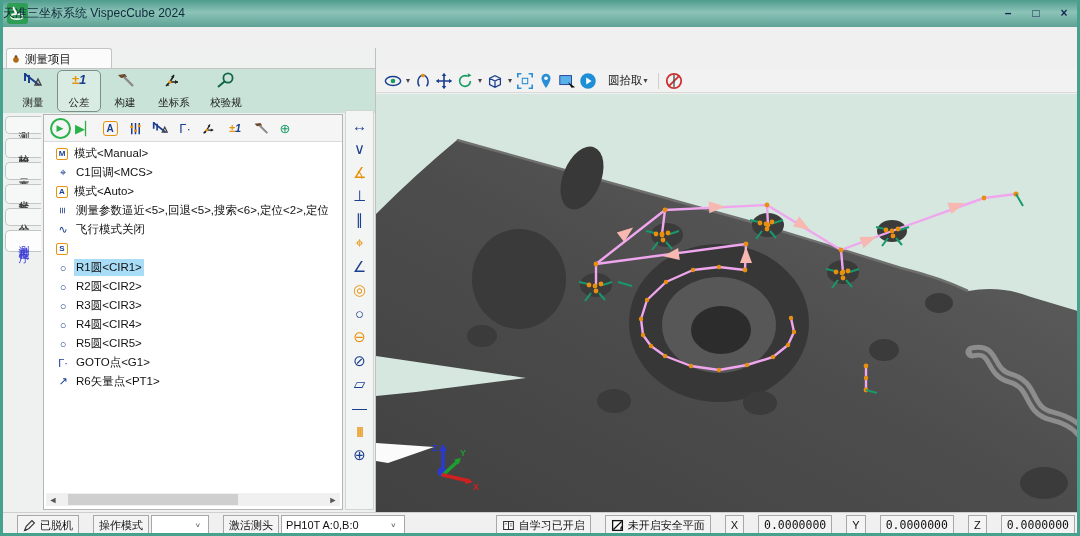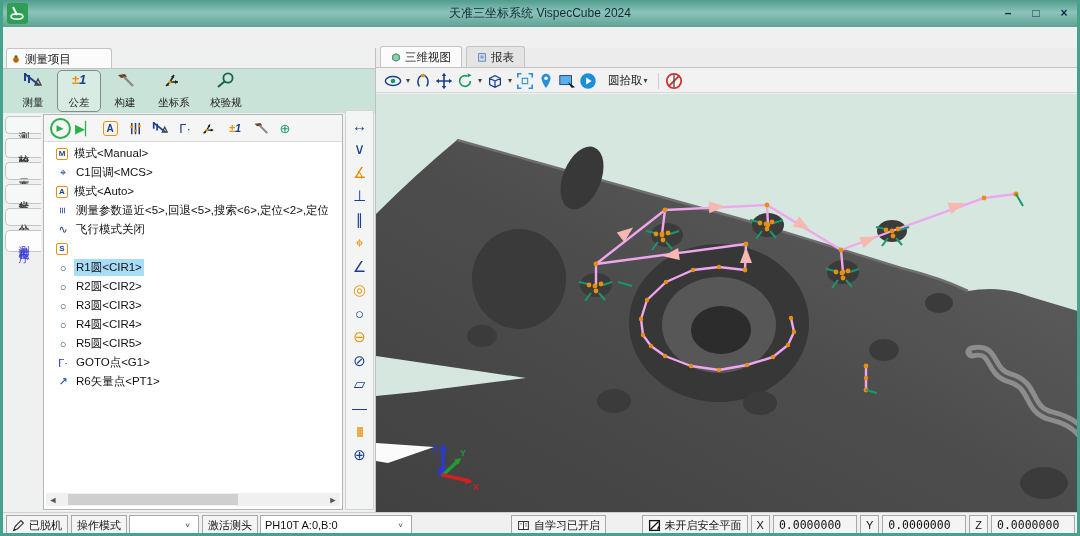--- a/index.html
+++ b/index.html
@@ -2,21 +2,21 @@
 <html><head>
 <meta charset="utf-8">
 <style>
   html,body{margin:0;padding:0;background:#777;}
   #app{position:relative;width:1080px;height:536px;font-family:"Liberation Sans","DejaVu Sans",sans-serif;
        background:#f0f0f0;overflow:hidden;box-sizing:border-box;border-left:3px solid #46a28d;border-right:3px solid #46a28d;border-bottom:3px solid #46a28d;}
   .abs{position:absolute;}
   
   #titlebar{left:0;top:0;width:100%;height:27px;background:linear-gradient(180deg,#4f9c8d 0%,#8cc3b7 45%,#5ea295 100%);}
   #logo{left:4px;top:3px;width:21px;height:21px;}
-  #title{left:0;top:0;width:100%;height:27px;line-height:27px;text-align:center;font-size:12px;color:#0d2b3a;}
+  #title{left:0;top:0;width:100%;height:27px;line-height:27px;text-align:left;font-size:12px;color:#0d2b3a;}
   .winbtn{top:4px;width:26px;height:18px;text-align:center;line-height:18px;font-size:12px;color:#15234f;font-weight:bold;cursor:default;}
   
   #menubar{left:0;top:27px;width:100%;height:21px;background:#f2f2f2;border-bottom:1px solid #dcdcdc;display:flex;align-items:center;}
   .menu-item{padding:0 13px;font-size:12px;color:#1c1c1c;}
   
   #leftpanel{left:0;top:48px;width:372px;height:464px;background:#eef1ef;padding-left:20px;}
   #proj-tab{left:3px;top:0px;width:104px;height:20px;background:#fbfbfb;border:1px solid #c4c4c4;border-bottom:none;border-radius:3px 3px 0 0;display:flex;align-items:center;font-size:11.5px;color:#222;}
   #proj-strip{left:0;top:20px;width:372px;height:1px;background:#c4c4c4;}
   #ribbon{left:0;top:21px;width:372px;height:44px;background:#c9e3d9;display:flex;align-items:center;padding-left:8px;box-sizing:border-box;}
   .rib-btn{width:42px;height:40px;display:flex;flex-direction:column;align-items:center;justify-content:center;margin-right:2px;border:1px solid transparent;border-radius:5px;}
@@ -61,21 +61,21 @@
   .mini-ic{width:10px;height:10px;margin-right:4px;}
   #vtoolbar{left:0;top:21px;width:100%;height:24px;background:#f2f2f2;display:flex;align-items:center;padding-left:8px;box-sizing:border-box;border-bottom:1px solid #d8d8d8;}
   .vt-ic{height:20px;display:flex;align-items:center;justify-content:center;margin-right:3px;}
   .vt-ic svg{width:18px;height:18px;}
   .caret{font-size:8px;color:#444;margin:0 4px 0 1px;}
   .vt-sep{width:1px;height:16px;background:#cfcfcf;margin:0 6px;}
   #pick-label{font-size:11.5px;color:#1c1c1c;margin-left:8px;}
   #viewport{left:0;top:46px;width:705px;height:418px;}
   
   #statusbar{left:0;top:512px;width:100%;height:24px;background:#f0f0f0;border-top:1px solid #cfcfcf;display:flex;align-items:center;font-size:11px;color:#111;}
-  .st-box{height:18px;display:flex;align-items:center;border:1px solid #a8a8a8;background:#f4f4f4;padding:0 5px;margin-left:3px;white-space:nowrap;}
+  .st-box{height:18px;display:flex;align-items:center;border:1px solid #a8a8a8;background:#f4f4f4;padding:0 5px;margin-left:14px;white-space:nowrap;}
   .st-combo{height:18px;display:flex;align-items:center;border:1px solid #a8a8a8;background:#fff;padding:0 4px;margin-left:2px;white-space:nowrap;}
   .st-combo .caret{margin-left:auto;}
   .st-val{font-family:"DejaVu Sans Mono","Liberation Mono",monospace;font-size:11.5px;}
   .flex1{flex:1;}
   svg text{font-family:"Liberation Sans","DejaVu Sans",sans-serif;}
 </style>
 </head>
 <body>
 
 <svg width="0" height="0" style="position:absolute">
@@ -349,34 +349,20 @@
       <span class="gdt-ic org">⊖</span>
       <span class="gdt-ic">⊘</span>
       <span class="gdt-ic">▱</span>
       <span class="gdt-ic">―</span>
       <span class="gdt-ic org gdt-sym">|||</span>
       <span class="gdt-ic">⊕</span>
     </div>
   </div>
 
   <div class="abs" id="rightpanel">
-    <div class="abs" id="rp-tabs">
-      <div class="rtab sel">
-        <svg class="mini-ic">
-            <use href="#ic-3d"></use>
-          </svg>
-        <span>三维视图</span>
-      </div>
-      <div class="rtab">
-        <svg class="mini-ic">
-            <use href="#ic-report"></use>
-          </svg>
-        <span>报表</span>
-      </div>
-    </div>
 
     <div class="abs" id="vtoolbar">
       <span class="vt-ic">
           <svg>
             <use href="#ic-eye"></use>
           </svg>
         </span>
       <span class="caret">▾</span>
       <span class="vt-ic">
           <svg>

